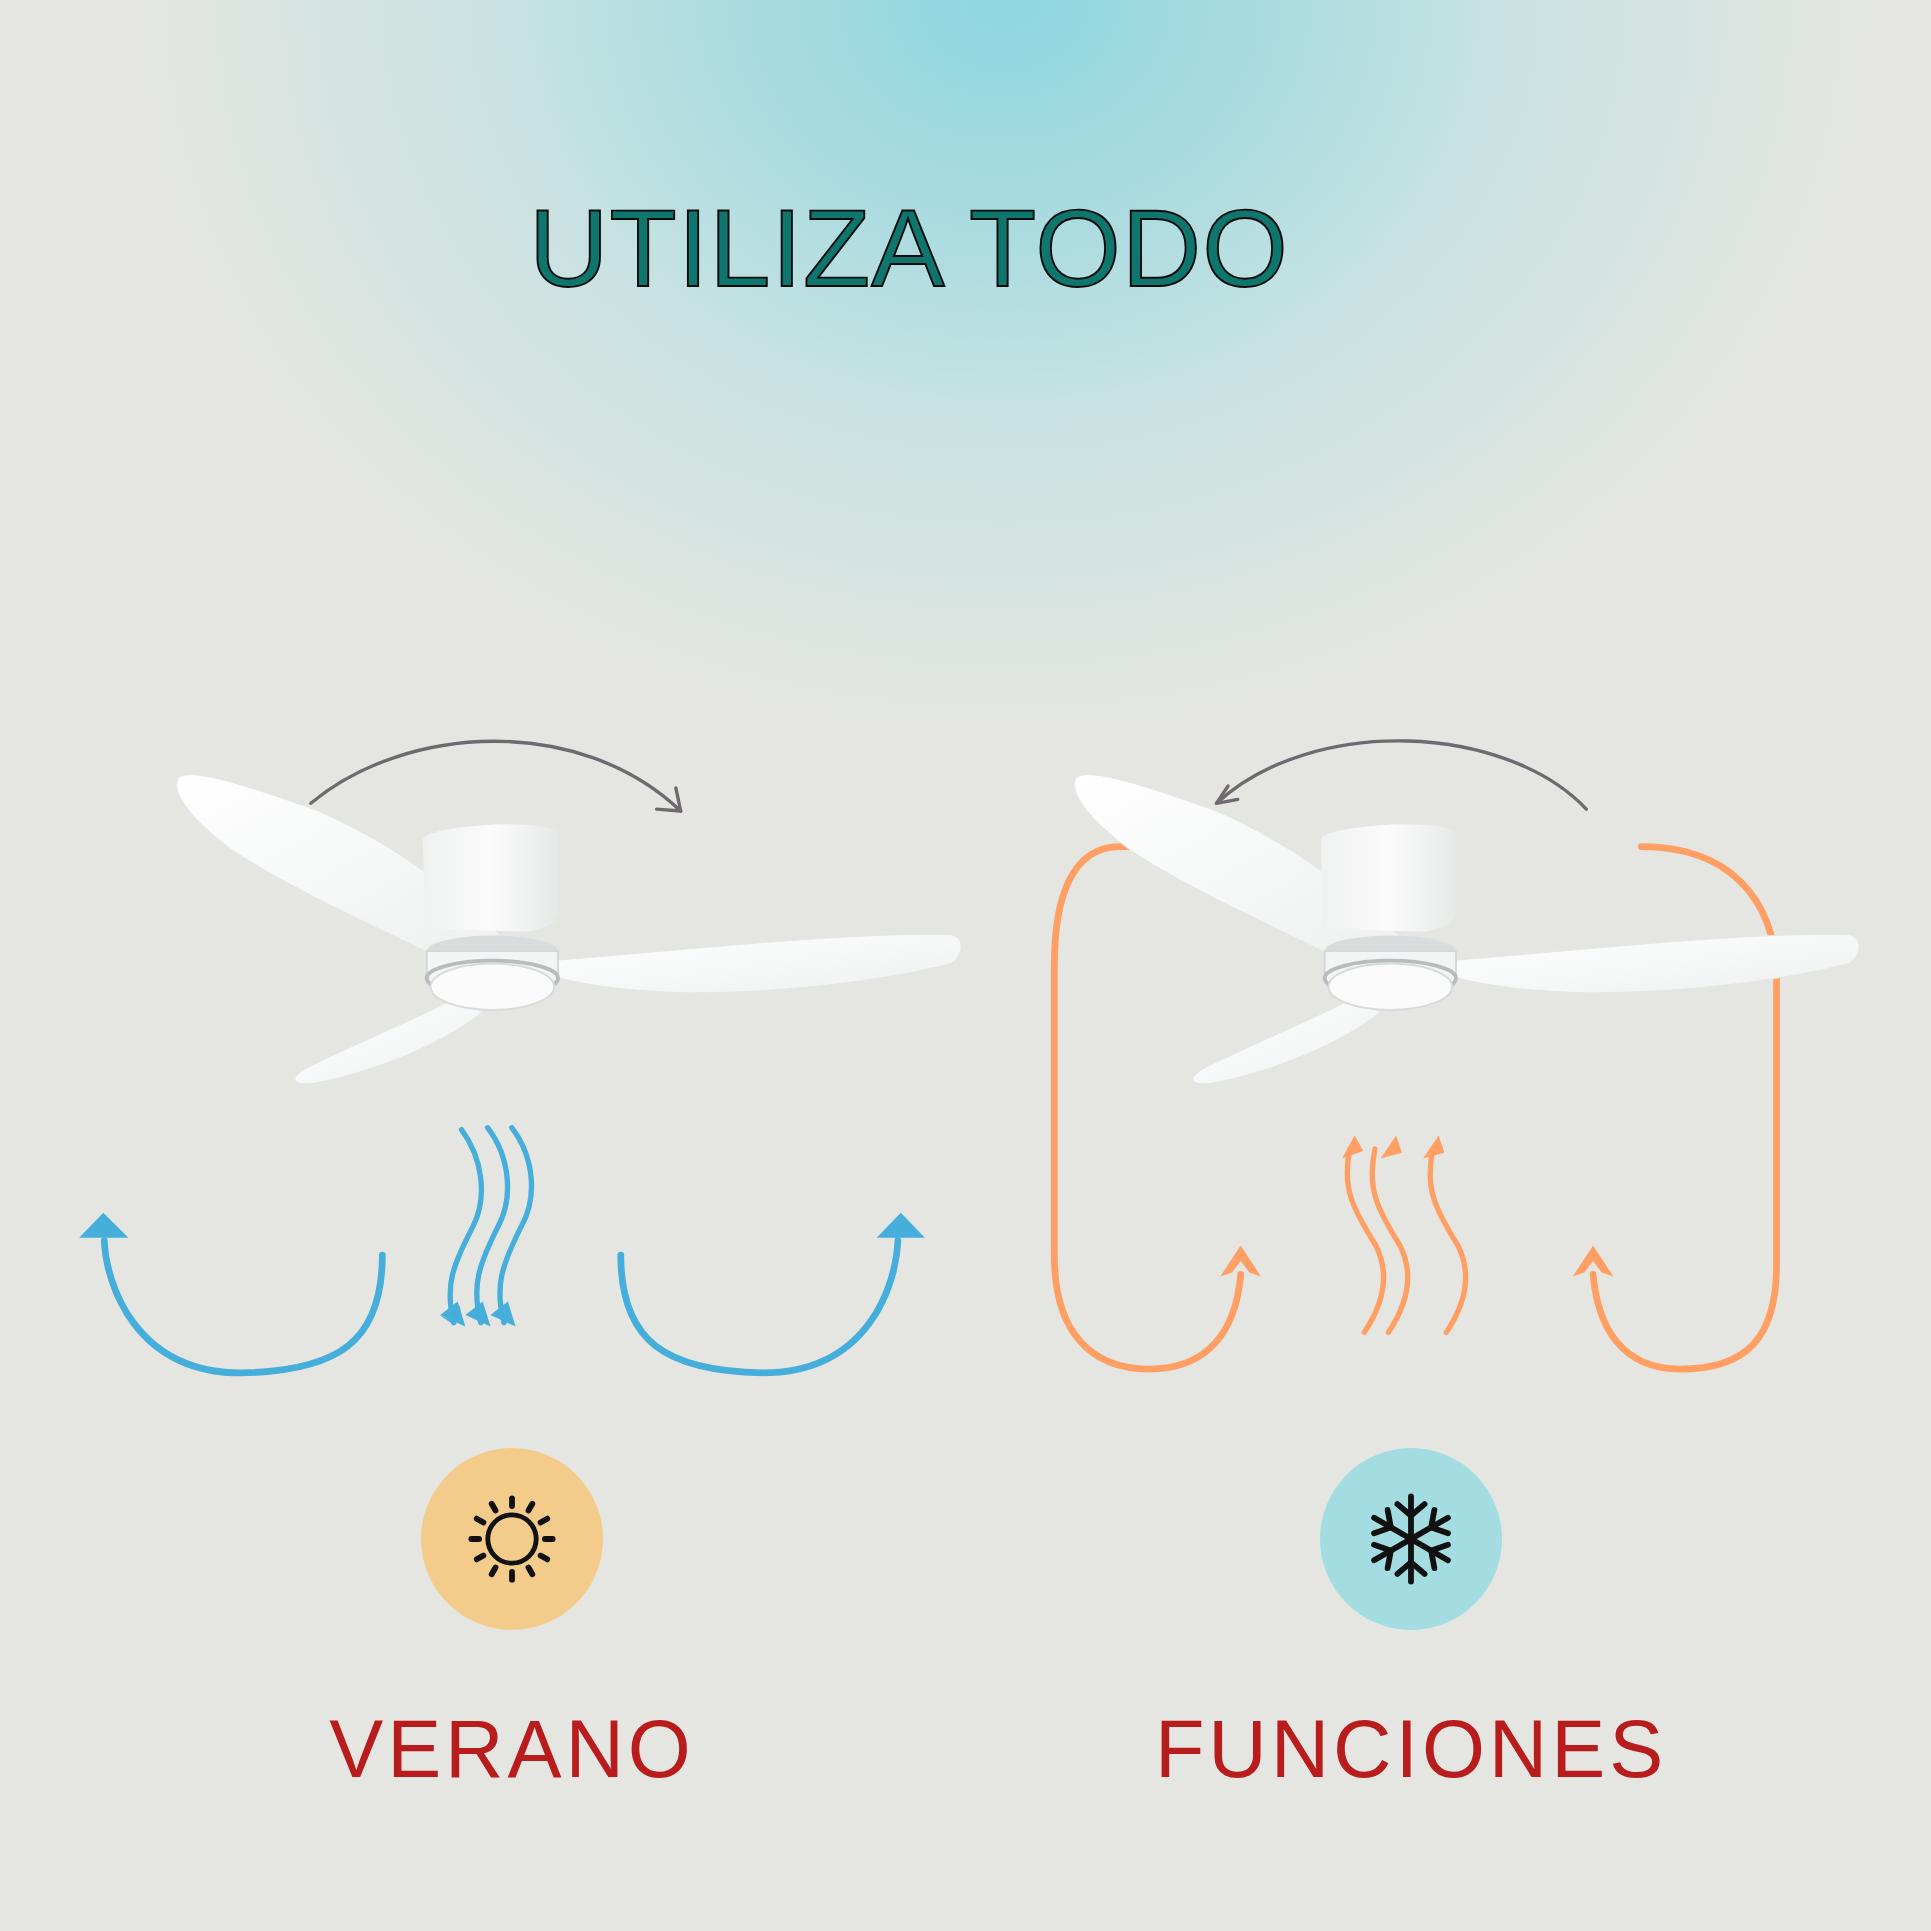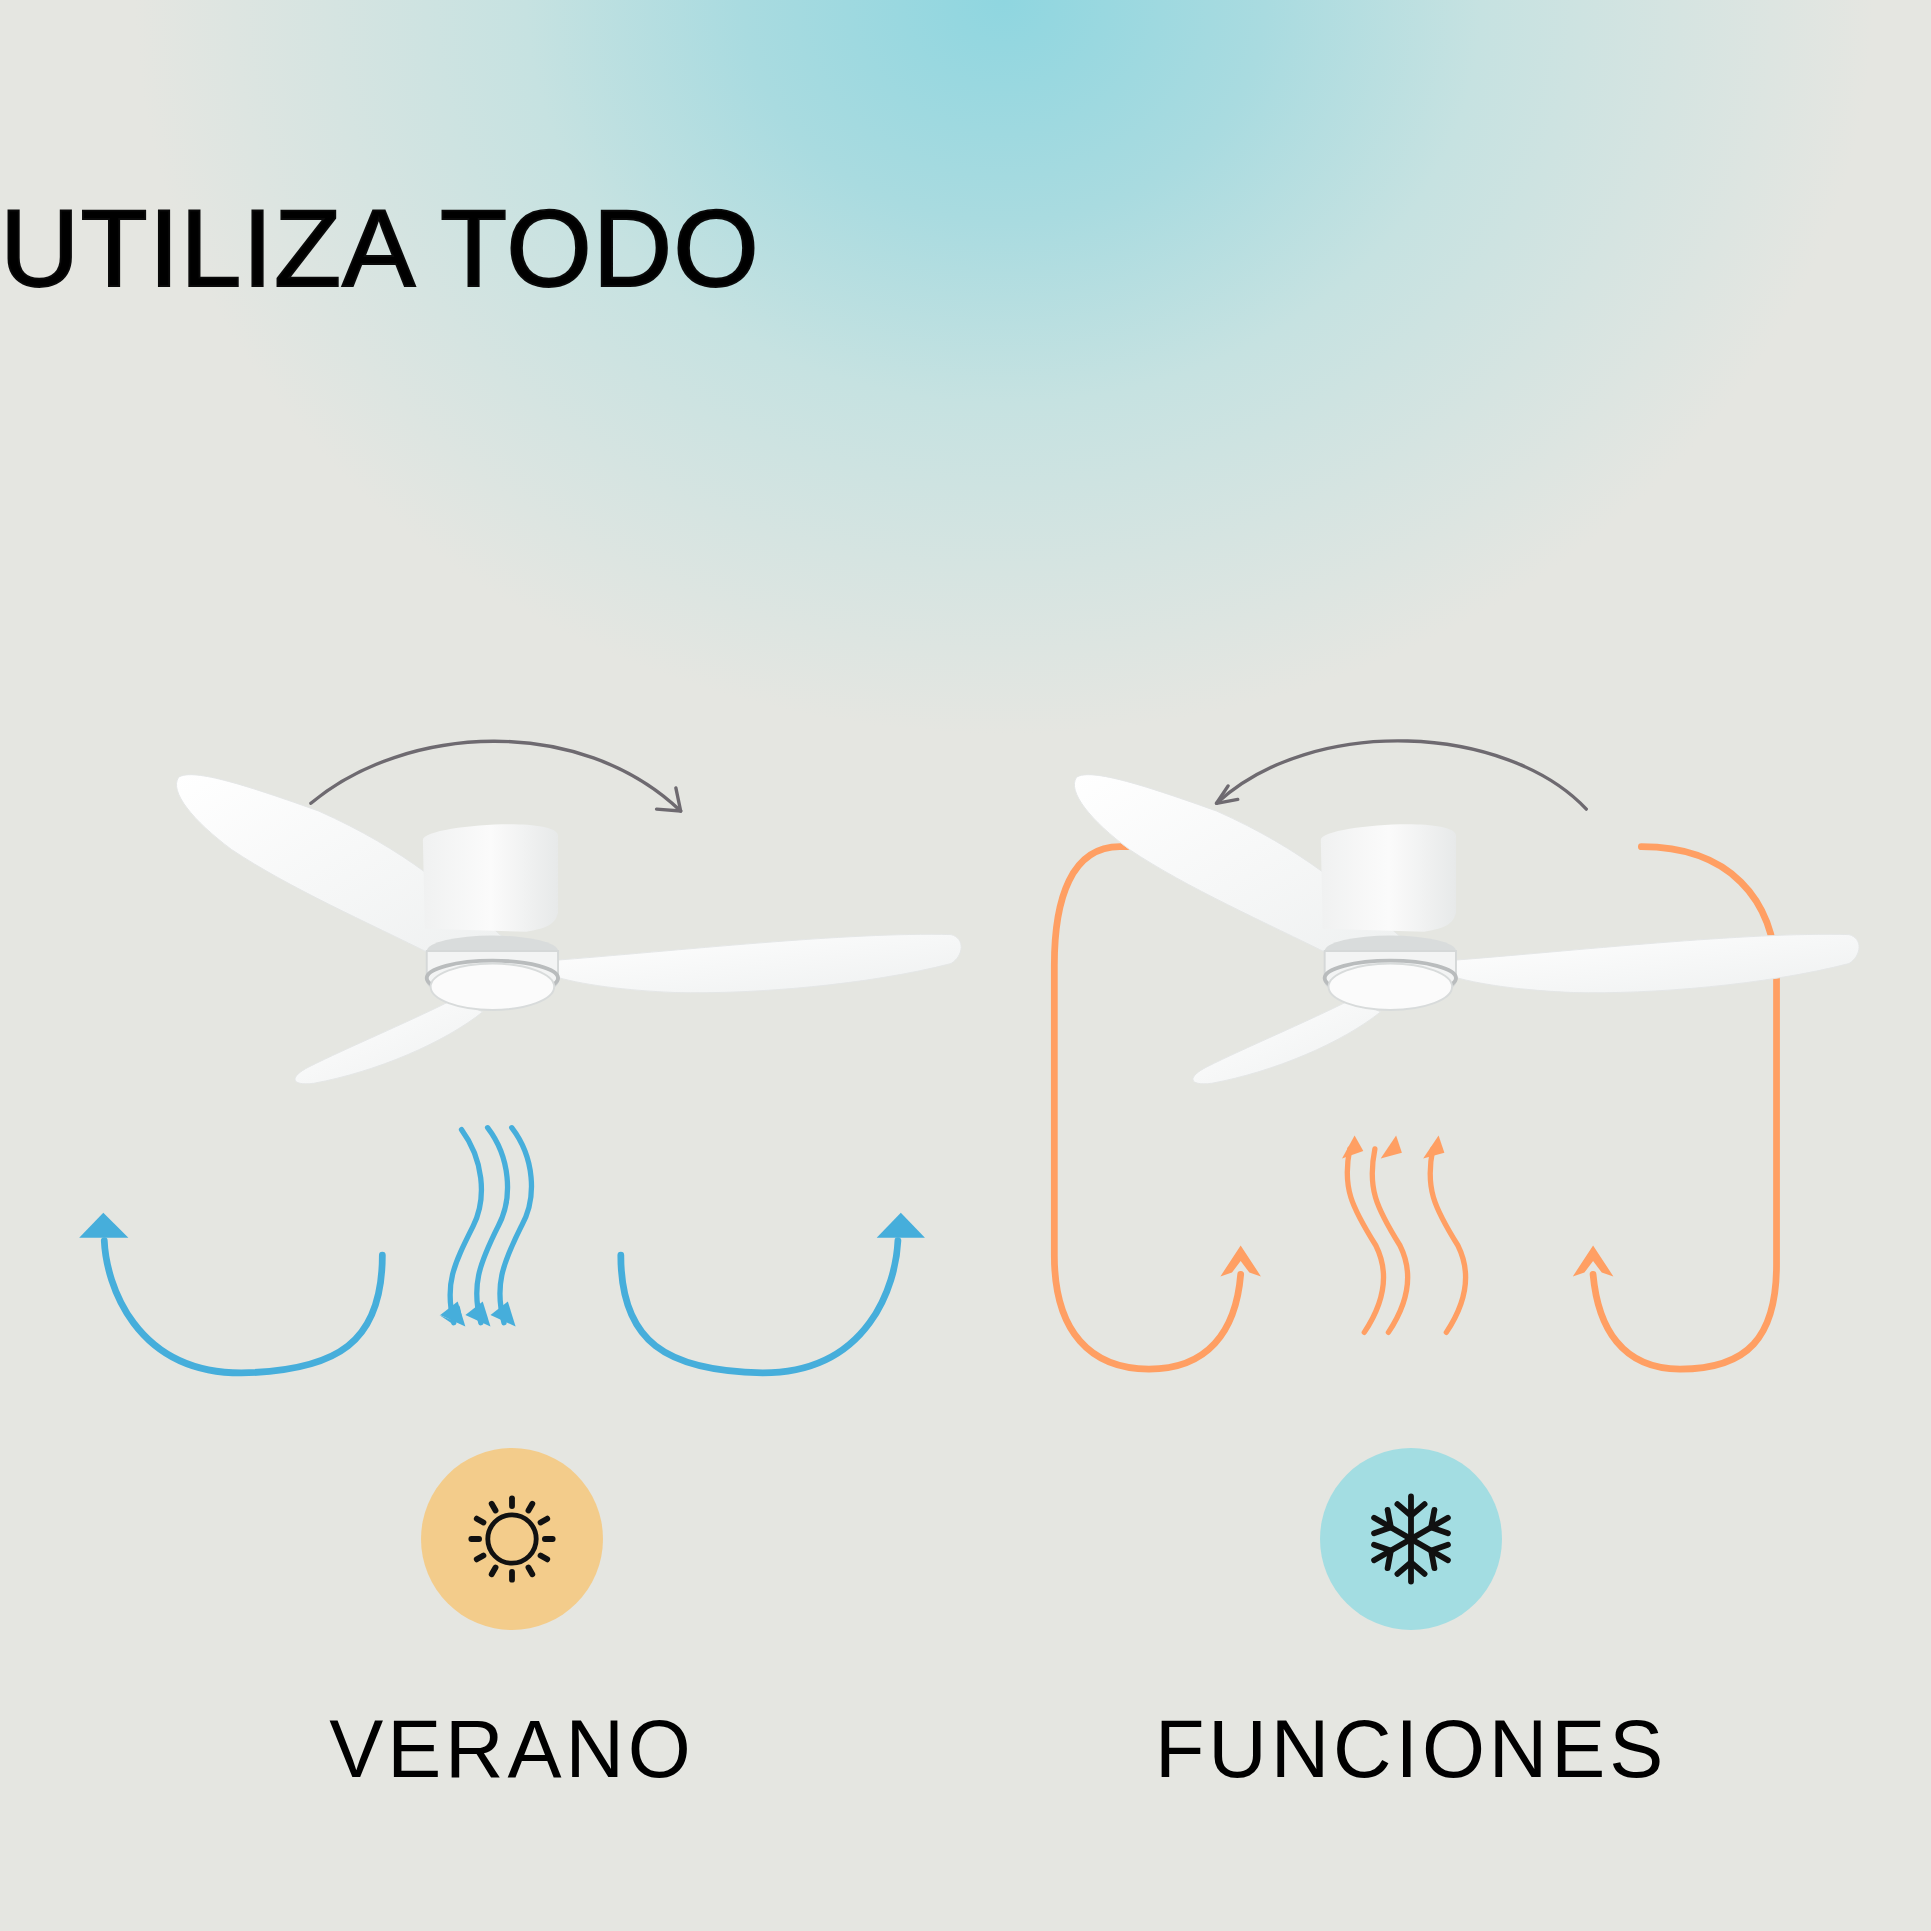--- a/index.html
+++ b/index.html
@@ -7,35 +7,35 @@
     width:1931px; height:1931px; position:relative; overflow:hidden;
     background:#e5e6e1;
     font-family:"Liberation Sans", sans-serif;
   }
   .bg-glow {
     position:absolute; left:0; top:0; width:1931px; height:1931px;
     background: radial-gradient(ellipse 869px 734px at 1004px 0px, #8fd6e0 0%, #a9dbe0 30%, #c6e2e1 55%, rgba(229,230,225,0) 100%);
   }
   .title {
     position:absolute; left:0; top:174px; width:1818px;
-    text-align:left; color:#000000;
+    text-align:center; color:#0f766e;
     font-family:"Liberation Sans", sans-serif; font-weight:400;
     font-size:110px; line-height:147px; letter-spacing:1px;
     -webkit-text-stroke:1.9px #0a0a0a;
   }
   .title div { display:block; }
   svg.art { position:absolute; left:0; top:0; }
   .badge {
     position:absolute; width:182px; height:182px; border-radius:50%;
   }
   .badge svg { position:absolute; left:0; top:0; }
   .label {
     position:absolute; top:1701px; width:676px; text-align:center;
     font-family:"Liberation Sans", sans-serif; font-size:81px; letter-spacing:3.9px;
-    color:#000000; line-height:97px;
+    color:#b91c1c; line-height:97px;
   }
 </style>
 </head>
 <body>
 
 <div class="bg-glow"></div>
 
 <div class="title">
   <div>UTILIZA TODO</div>
 </div>

